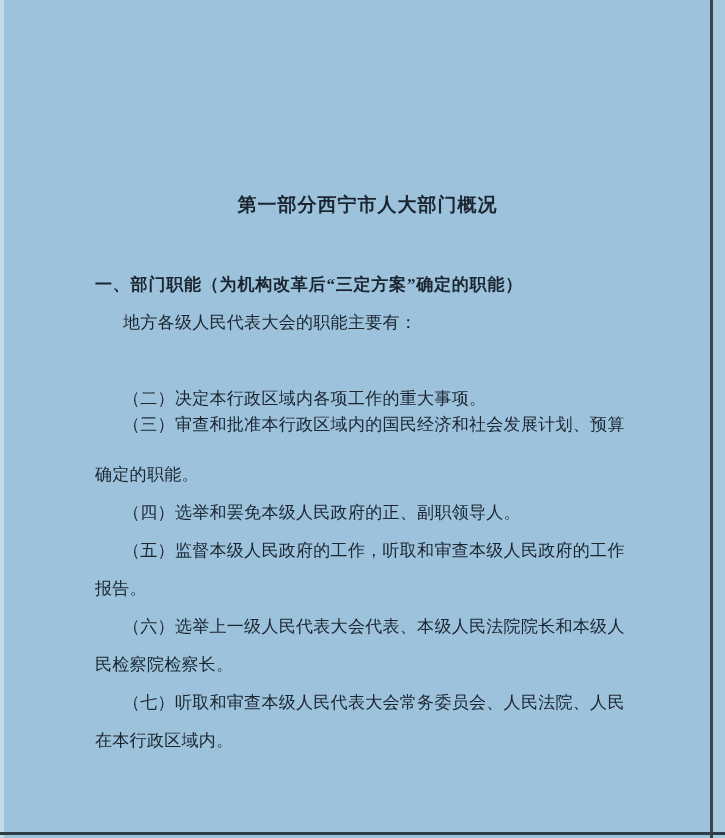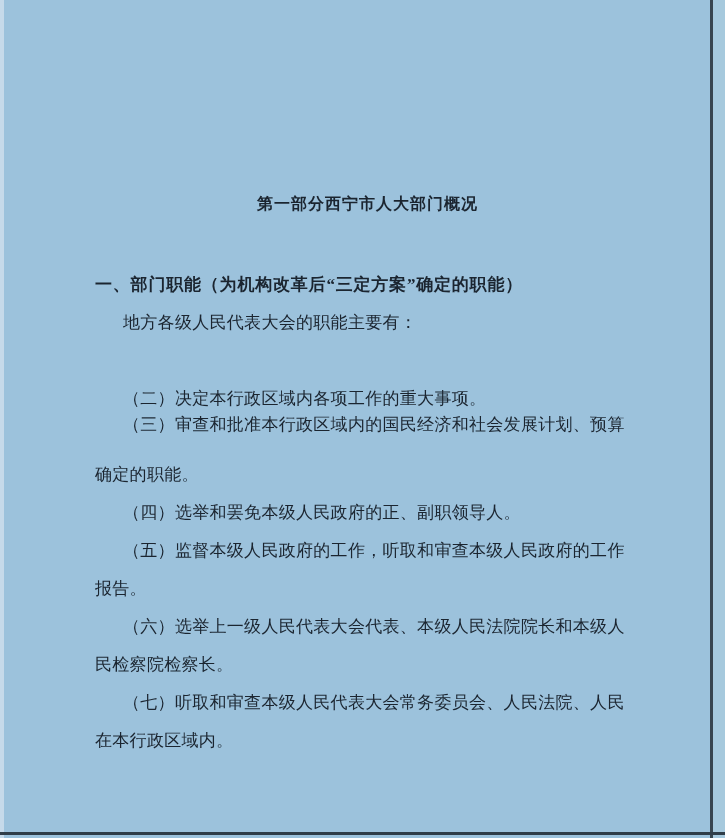--- a/index.html
+++ b/index.html
@@ -40,24 +40,23 @@
     width: 100%; height: 3px;
     background: #2f3d48;
   }
   .doc-title {
     position: absolute;
     left: 95px; top: 186px;
     width: 545px; height: 38px;
     line-height: 38px;
     text-align: center;
     font-weight: bold;
-    font-size: 16px;
+    font-size: 19px;
     letter-spacing: 1px;
     white-space: nowrap;
-    font-family: Liberation Mono, monospace;
   }
   .lines {
     position: absolute;
     left: 0; top: 0;
     width: 100%; height: 100%; text-align: right;
   }
   .line {
     position: absolute;
     left: 95px;
     height: 38px;

